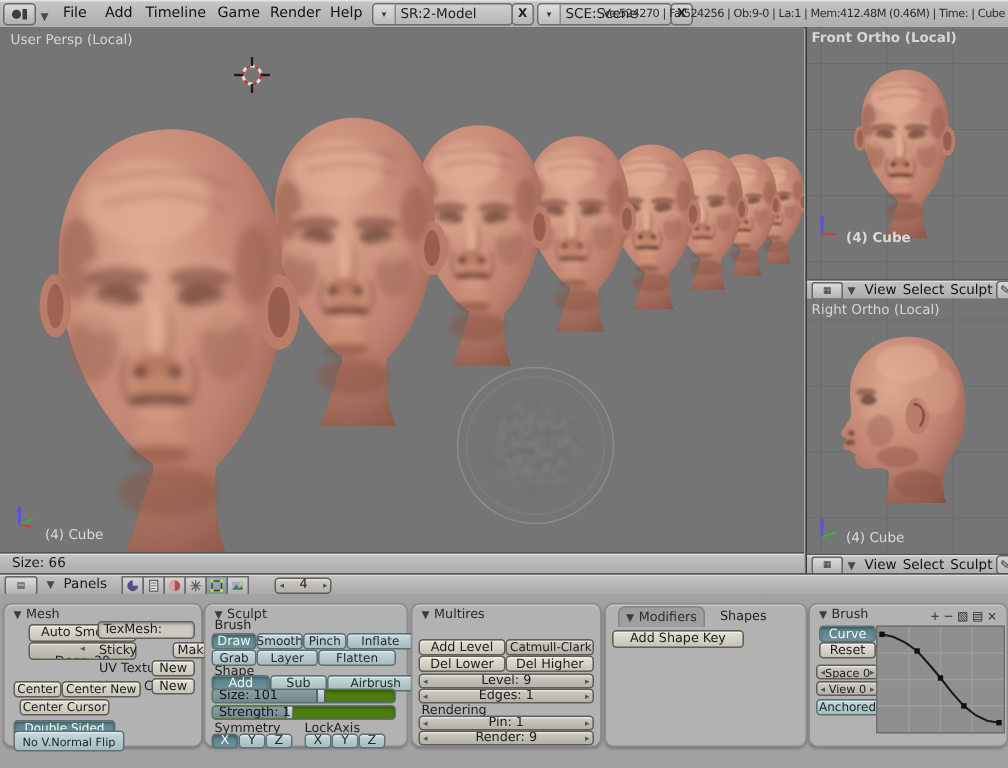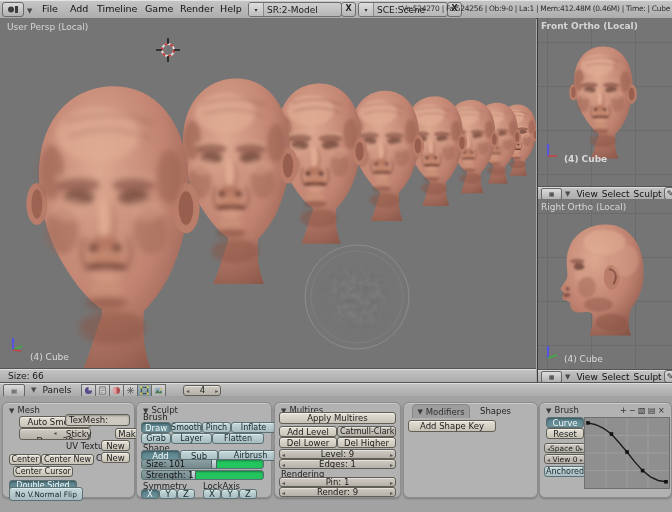--- a/index.html
+++ b/index.html
@@ -56,21 +56,21 @@
   .btn,.tgl,.num,.sldw,.fldtxt{position:absolute;box-sizing:border-box;border:1px solid #5f5f57;
          border-radius:3px;font-size:8.5px;display:flex;align-items:center;justify-content:center;
          white-space:nowrap;overflow:hidden;}
   .btn{background:linear-gradient(#e4e0d6,#c8c3b6);color:#1c1c1c;box-shadow:inset 0 1px 0 #f2efe8;}
   .tgl{background:linear-gradient(#c6d8db,#a7bcc0);color:#17282b;border-color:#5c7174;box-shadow:inset 0 1px 0 #dce9eb;}
   .tgl.on{background:linear-gradient(#57808a,#6d939b);color:#f2f6f6;box-shadow:inset 0 1px 2px rgba(0,0,0,.35);}
   .num{background:linear-gradient(#cfcbc2,#b5b1a8);color:#1c1c1c;justify-content:space-between;padding:0 2px;box-shadow:inset 0 1px 0 #e4e1da;}
   .num .arr{font-size:6px;color:#555;}
   .num .nv{flex:1;text-align:center;}
   .fldtxt{background:#cdc9c0;box-shadow:inset 0 1px 2px rgba(0,0,0,.3);justify-content:flex-start;padding:0 3px;}
-  .sldw{background:#22c55e;box-shadow:inset 0 1px 2px rgba(0,0,0,.35);justify-content:flex-start;border-color:#5c7174;}
+  .sldw{background:#4d7c0f;box-shadow:inset 0 1px 2px rgba(0,0,0,.35);justify-content:flex-start;border-color:#5c7174;}
   .sfill{position:absolute;left:0;top:0;bottom:0;background:linear-gradient(#8aa0a4,#75898d);}
   .sknob{position:absolute;top:0;bottom:0;width:4px;background:linear-gradient(#d8e2e4,#9fb2b5);border-left:1px solid #4e6164;border-right:1px solid #4e6164;}
   .sltxt{position:relative;padding-left:4px;color:#141414;}
   .tabchip{position:absolute;background:#9e9e9e;border:1px solid #858585;border-bottom:none;
            border-radius:5px 5px 0 0;font-size:8.5px;color:#2d2d2d;display:flex;align-items:center;justify-content:center;}
   .curvebox{position:absolute;background:#8f8f8f;border:1px solid #6f6f6f;}
   .mini-ico{font-size:8px;color:#2e2e2e;line-height:8px;}
 </style>
 </head>
 <body>
@@ -380,21 +380,20 @@
       <div class="tgl on" style="left:4px;top:86px;width:18px;height:10px;">X</div>
       <div class="tgl" style="left:22px;top:86px;width:18px;height:10px;">Y</div>
       <div class="tgl" style="left:40px;top:86px;width:18px;height:10px;">Z</div>
       <div class="tgl" style="left:66px;top:86px;width:18px;height:10px;">X</div>
       <div class="tgl" style="left:84px;top:86px;width:18px;height:10px;">Y</div>
       <div class="tgl" style="left:102px;top:86px;width:18px;height:10px;">Z</div>
     </div>
 
     <div class="panel" style="left:274px;width:125px;">
       <div class="ptitle"><span class="ptri">▼</span><span>Multires</span></div>
-      <div class="btn" style="left:4px;top:9px;width:117px;height:12px;">Apply Multires</div>
       <div class="btn" style="left:4px;top:23px;width:58px;height:11px;">Add Level</div>
       <div class="num" style="left:62px;top:23px;width:59px;height:11px;">
         <span class="nv" style="font-size:8px;">Catmull-Clark</span>
           <span class="arr">▾</span>
       </div>
       <div class="btn" style="left:4px;top:34px;width:58px;height:11px;">Del Lower</div>
       <div class="btn" style="left:62px;top:34px;width:59px;height:11px;">Del Higher</div>
       <div class="num" style="left:4px;top:46px;width:117px;height:10px;">
         <span class="arr">◂</span>
           <span class="nv">Level: 9</span>

